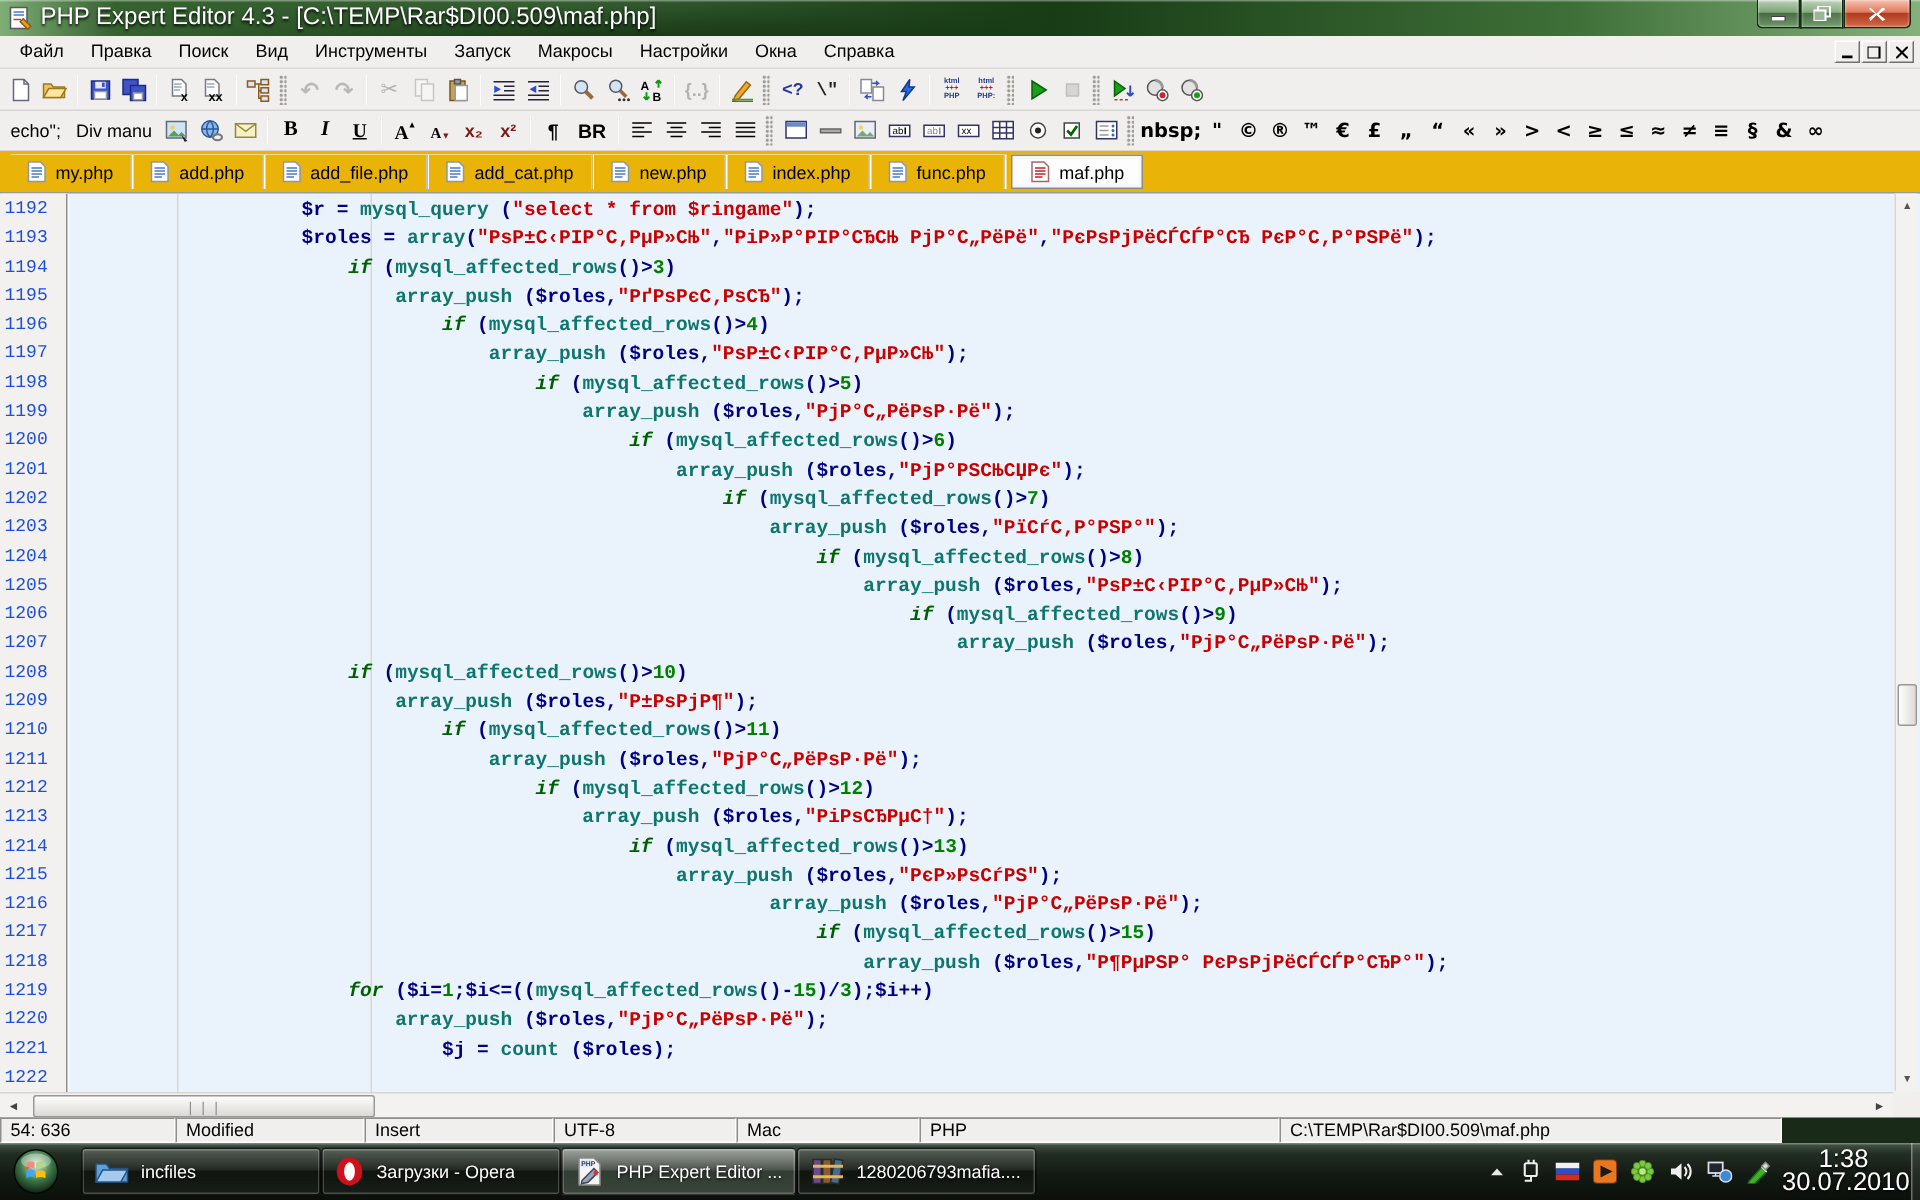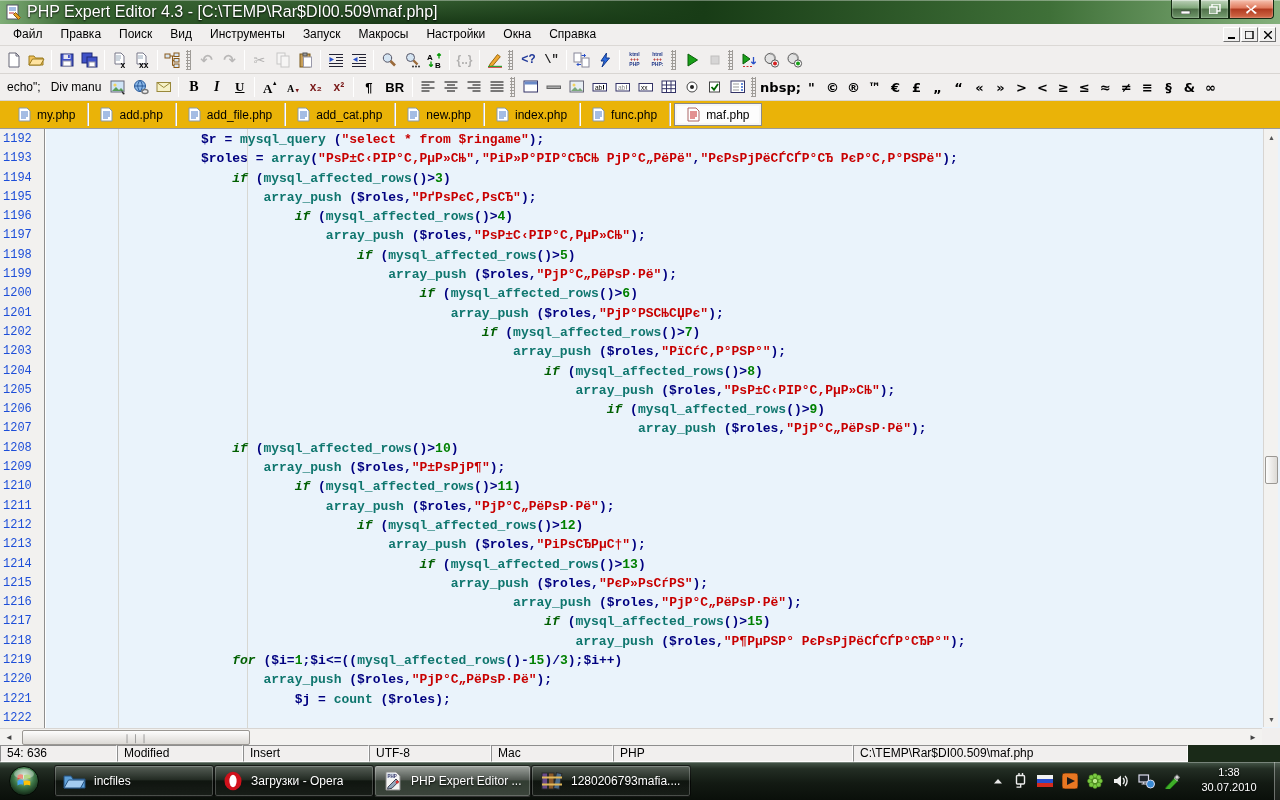--- a/index.html
+++ b/index.html
@@ -81,21 +81,21 @@
   .taskbar { position:absolute; left:0; top:762px; width:1280px; height:38px;
     background:linear-gradient(180deg,#47584a 0%,#232e24 18%,#131a13 55%,#0a0f0a 100%); box-shadow:inset 0 1px 0 rgba(255,255,255,.28); display:flex; align-items:center; }
   .start-orb { position:absolute; left:8px; top:3px; width:32px; height:32px; }
   .tb-buttons { position:absolute; left:54px; top:3px; display:flex; gap:0; }
   .tk-btn { width:160px; height:32px; border:1px solid rgba(0,0,0,.65); border-radius:3px; display:flex; align-items:center; gap:8px; padding:0 8px;
     background:linear-gradient(180deg,rgba(255,255,255,.22),rgba(255,255,255,.06) 45%,rgba(0,0,0,.25) 50%,rgba(255,255,255,.05)); box-shadow:inset 0 0 0 1px rgba(255,255,255,.22); }
   .tk-btn.active { width:157px; background:linear-gradient(180deg,rgba(255,255,255,.55),rgba(255,255,255,.25) 45%,rgba(120,140,120,.3) 50%,rgba(200,220,200,.25)); }
   .tk-label { color:#fff; font-size:12px; text-shadow:0 1px 2px #000; white-space:nowrap; overflow:hidden; }
   .tray { position:absolute; right:100px; top:0; height:38px; display:flex; align-items:center; gap:9px; }
   .tray-ico { display:flex; align-items:center; justify-content:center; }
-  .clock { position:absolute; right:10px; top:3px; width:82px; text-align:center; color:#fff; font-size:11px; line-height:15px; text-shadow:0 1px 2px #000; }
+  .clock { position:absolute; right:10px; top:3px; width:82px; text-align:center; color:#fff; font-size:17px; line-height:15px; text-shadow:0 1px 2px #000; }
   .show-desktop { position:absolute; right:0; top:0; width:6px; height:38px; border-left:1px solid rgba(255,255,255,.35); background:rgba(255,255,255,.08); }
 </style>
 </head>
 <body>
 
 <div class="screen">
 
   <div class="titlebar">
     <span class="app-icon"><svg width="16" height="16">
           <rect x="1" y="1" width="11" height="14" fill="#fff" stroke="#556"></rect>

